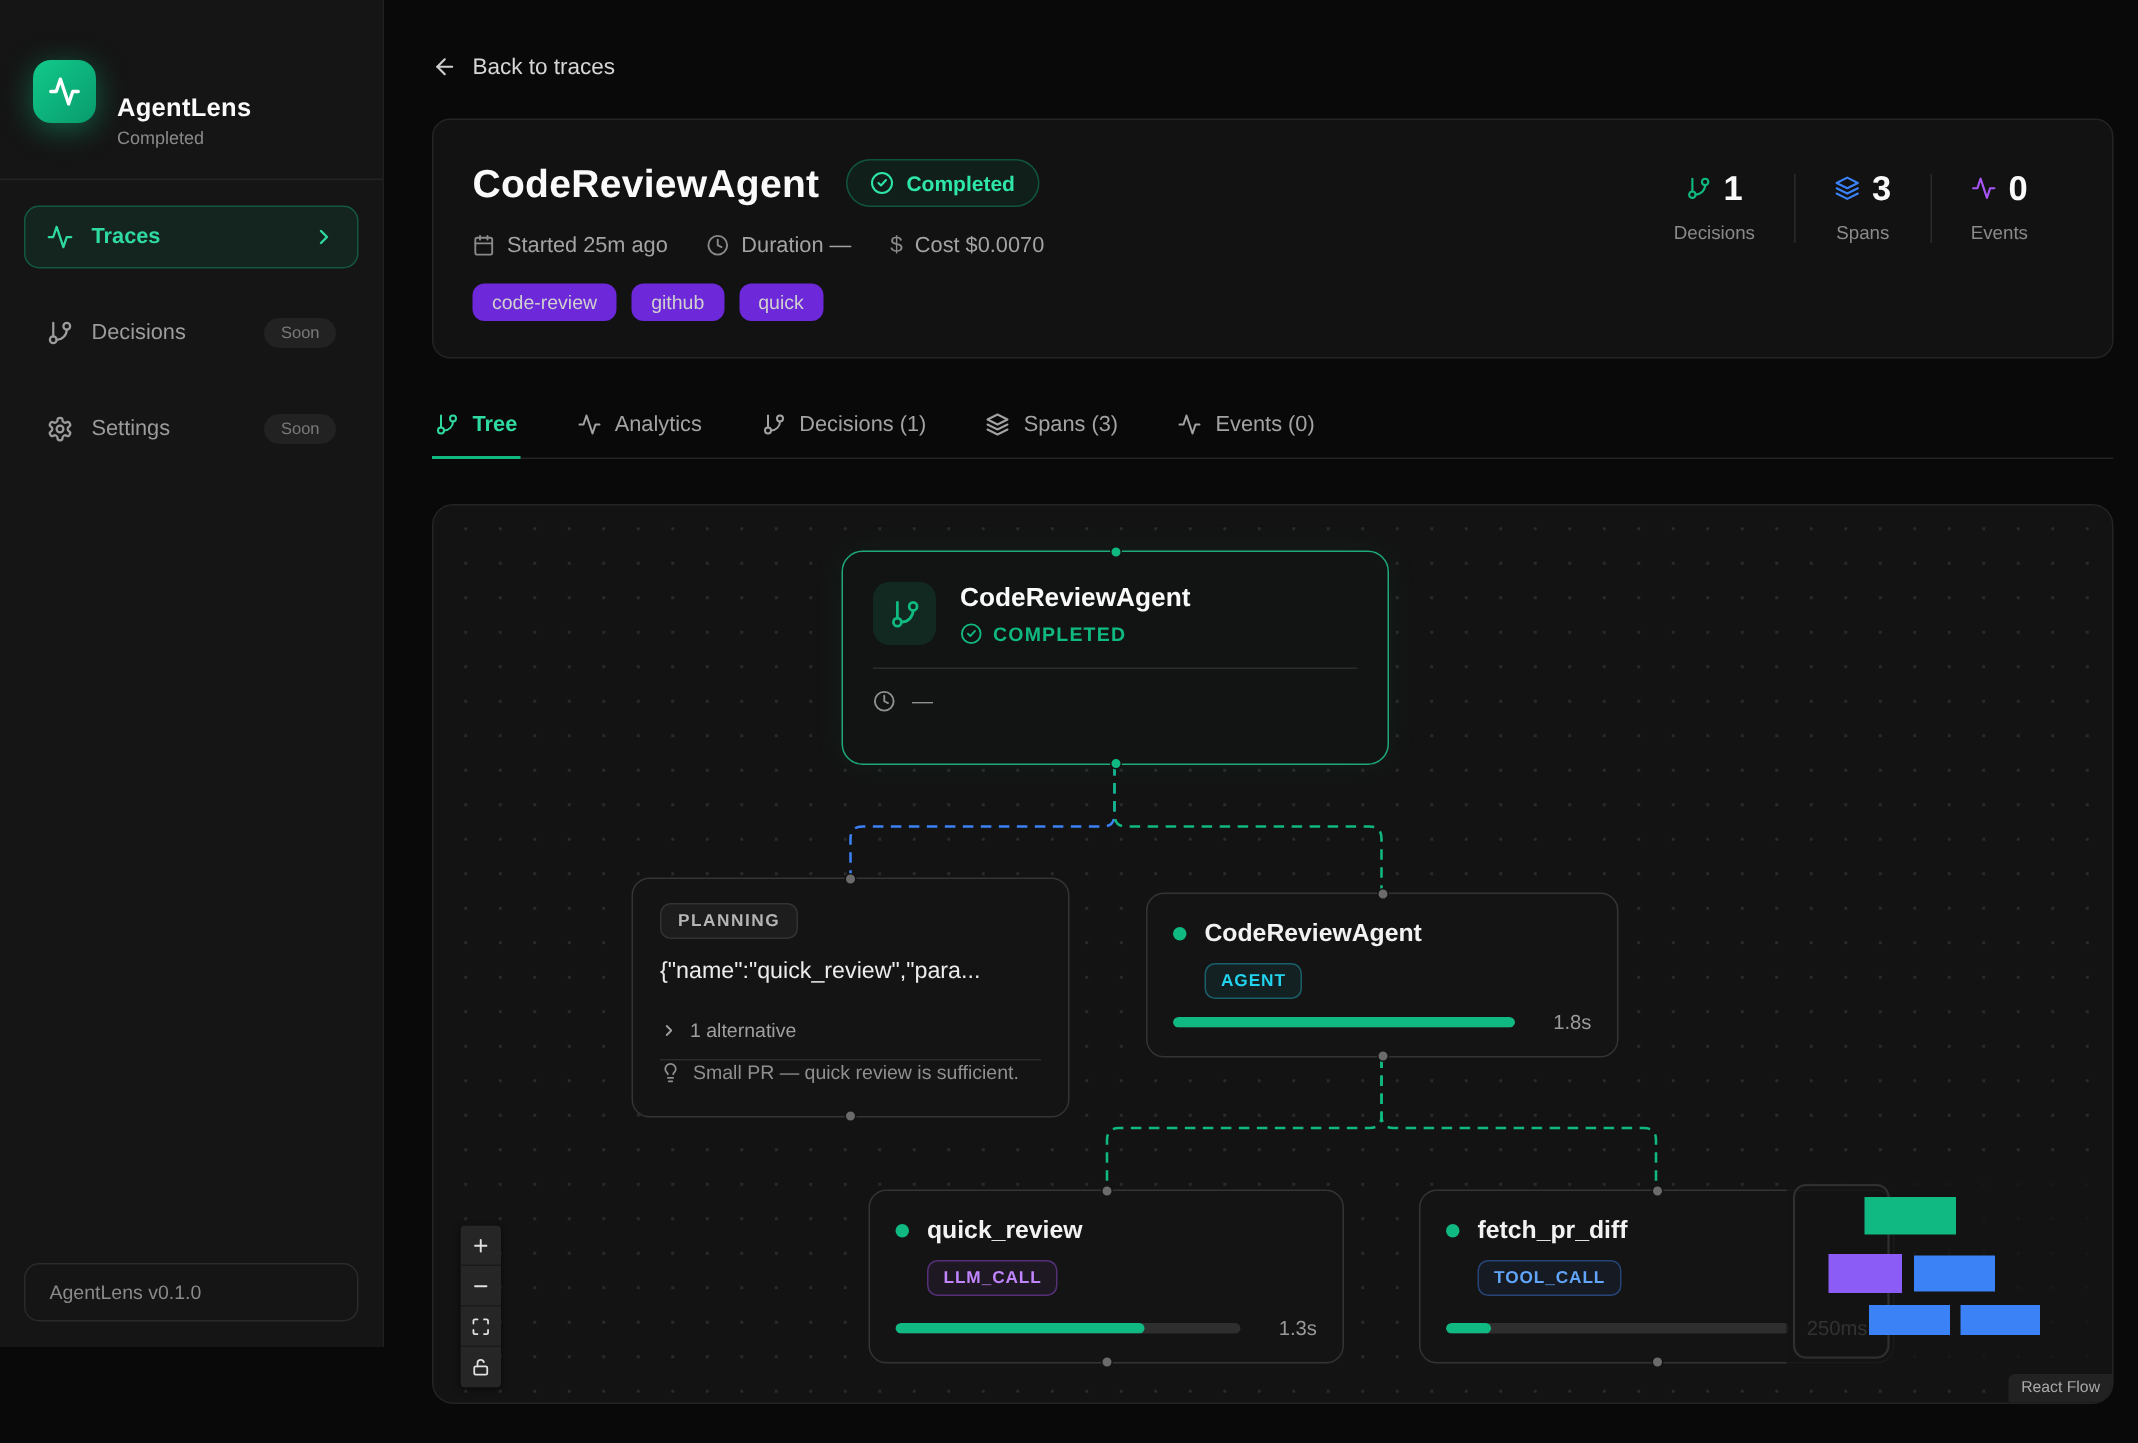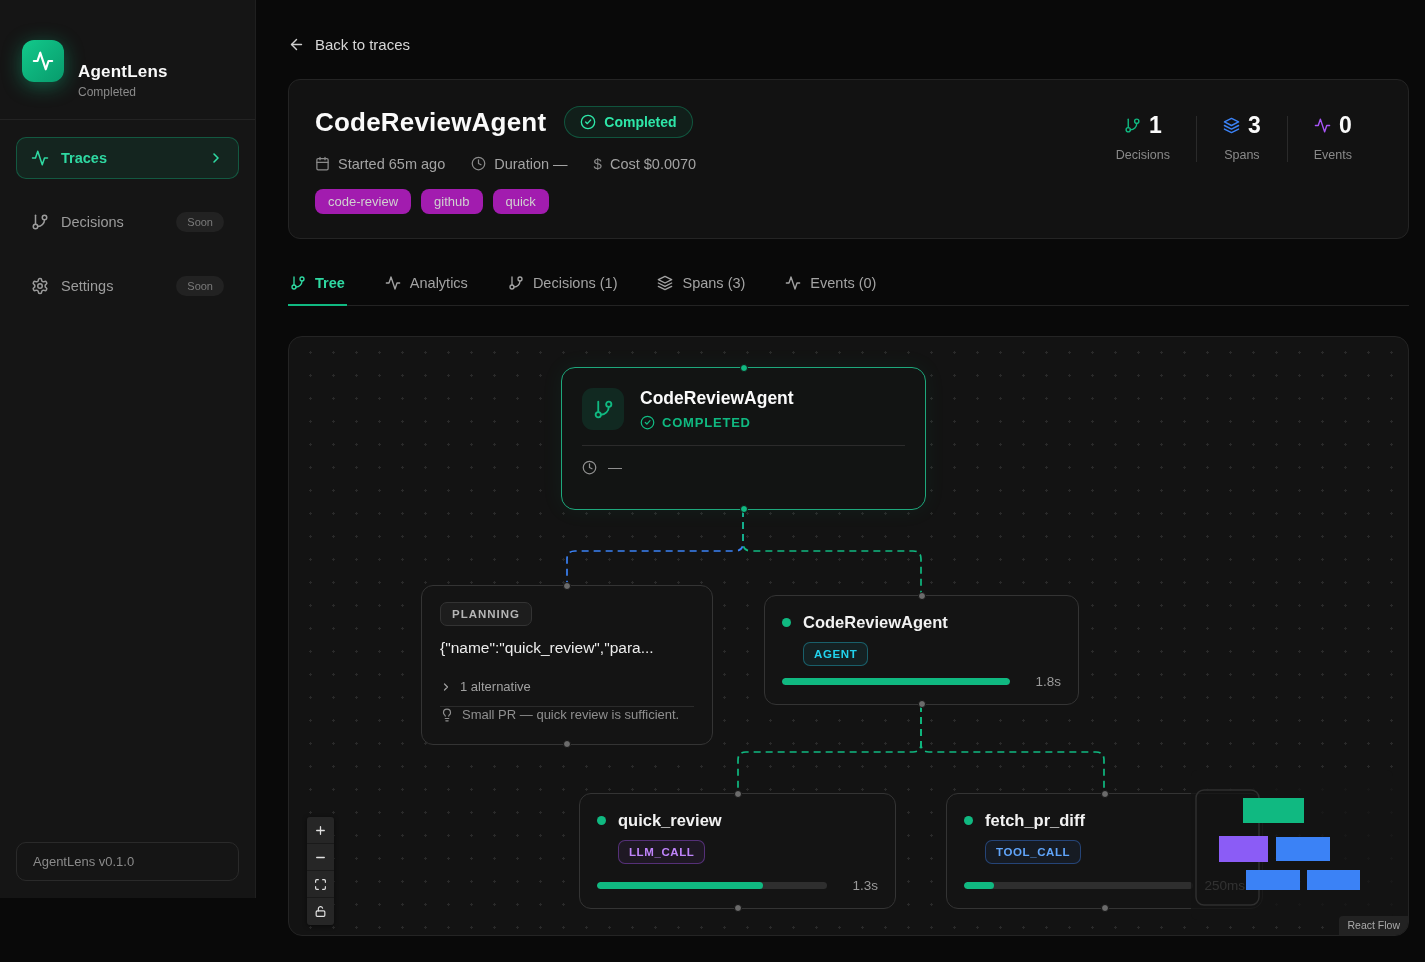--- a/index.html
+++ b/index.html
@@ -31,21 +31,21 @@
   .head-card { margin-top:26px; background:#121212; border:1px solid #242424; border-radius:12px; padding:26px 26px 24px 26px; display:flex; justify-content:space-between; }
   .title-row { display:flex; align-items:center; gap:18px; }
   .trace-title { font-size:26px; font-weight:700; color:#fafafa; letter-spacing:.2px; }
   .status-pill { display:flex; align-items:center; gap:8px; color:#2ee6a8; background:rgba(16,185,129,.08); border:1px solid rgba(16,185,129,.35); border-radius:999px; padding:7px 15px; font-size:14px; font-weight:600; }
   .status-pill svg { width:16px; height:16px; }
   .meta-row { display:flex; align-items:center; gap:26px; margin-top:17px; color:#a3a3a3; font-size:14.5px; }
   .meta-item { display:flex; align-items:center; gap:8px; }
   .meta-item svg { width:15px; height:15px; color:#8a8a8a; }
   .dollar { font-size:15px; color:#8a8a8a; }
   .tag-row { display:flex; gap:10px; margin-top:17px; }
-  .tag { background:#a21caf; color:#d0d0d0; font-size:13px; padding:5px 13px; border-radius:8px; }
+  .tag { background:#6d28d9; color:#d0d0d0; font-size:13px; padding:5px 13px; border-radius:8px; }
   .stats { display:flex; align-items:flex-start; gap:0; padding-top:6px; padding-right:4px; }
   .stat { display:flex; flex-direction:column; align-items:center; padding:0 26px; }
   .stat-top { display:flex; align-items:center; gap:8px; }
   .stat-top svg { width:17px; height:17px; }
   .stat-val { font-size:23px; font-weight:700; color:#fafafa; }
   .stat-label { margin-top:9px; font-size:12.5px; color:#8a8a8a; }
   .stat-div { width:1px; height:46px; background:#2a2a2a; margin-top:4px; }
   .c-green { color:#10b981; } .c-blue { color:#3b82f6; } .c-purple { color:#a855f7; }
 
   .tabs { display:flex; gap:36px; margin-top:27px; border-bottom:1px solid #232323; }
@@ -189,21 +189,21 @@
               </svg>
             <span>Completed</span>
           </span>
         </div>
         <div class="meta-row">
           <span class="meta-item">
             <svg viewBox="0 0 24 24" fill="none" stroke="currentColor" stroke-width="2" stroke-linecap="round" stroke-linejoin="round">
                 <rect x="3" y="4" width="18" height="18" rx="2"></rect>
                 <path d="M16 2v4M8 2v4M3 10h18"></path>
               </svg>
-            <span>Started 65m ago</span>
+            <span>Started 25m ago</span>
           </span>
           <span class="meta-item">
             <svg viewBox="0 0 24 24" fill="none" stroke="currentColor" stroke-width="2" stroke-linecap="round" stroke-linejoin="round">
                 <circle cx="12" cy="12" r="10"></circle>
                 <path d="M12 6v6l4 2"></path>
               </svg>
             <span>Duration —</span>
           </span>
           <span class="meta-item">
             <span class="dollar">$</span>

